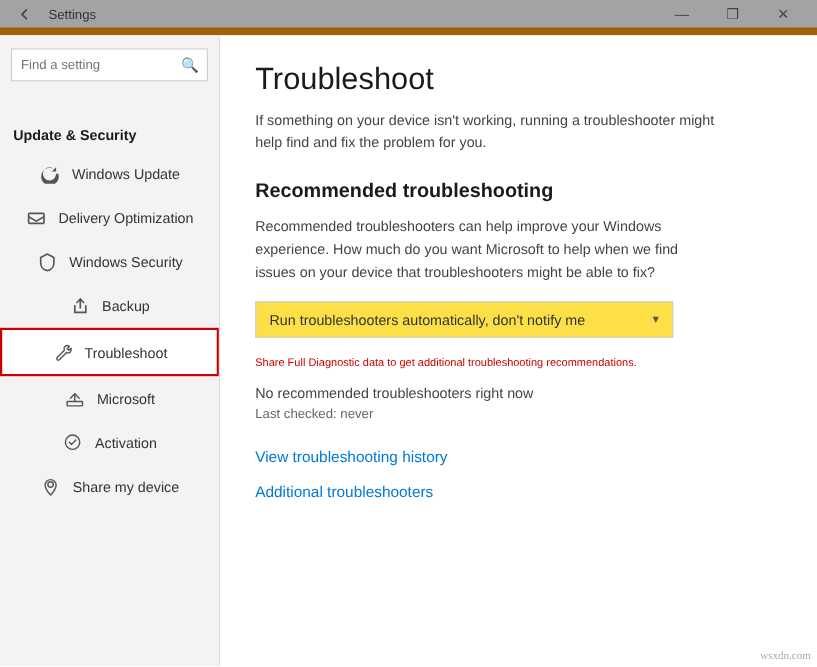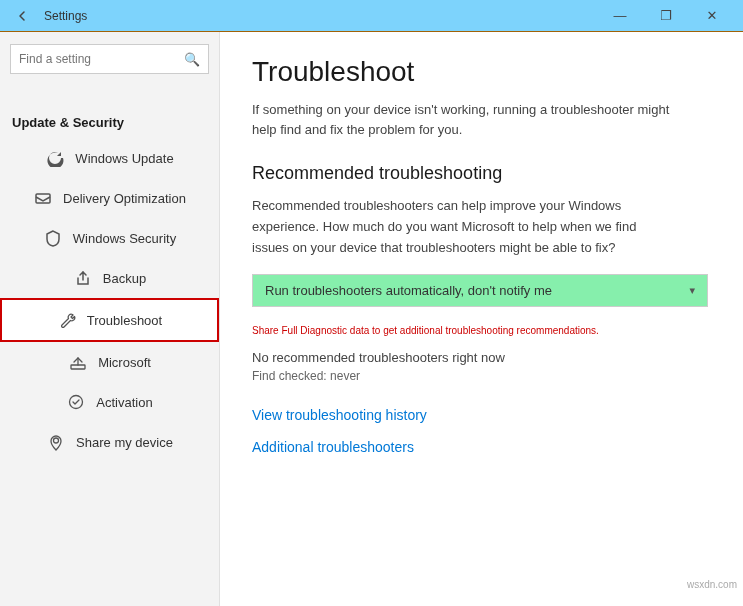--- a/index.html
+++ b/index.html
@@ -11,24 +11,24 @@
       height: 606px;
       overflow: hidden;
       display: flex;
       flex-direction: column;
     }
 
     
     .titlebar {
       display: flex;
       align-items: center;
-      background: #7dd3fc;
+      background: #a3a3a3;
       height: 32px;
       padding: 0 8px;
-      border-bottom: 1px solid #a16207;
+      border-bottom: 7px solid #a16207;
       flex-shrink: 0;
     }
     .titlebar-back {
       width: 28px;
       height: 28px;
       display: flex;
       align-items: center;
       justify-content: center;
       font-size: 16px;
       color: #444;
@@ -58,21 +58,21 @@
 
     
     .main-container {
       display: flex;
       flex: 1;
       overflow: hidden;
     }
 
     
     .sidebar {
-      width: 220px;
+      width: 200px;
       background: #f3f3f3;
       flex-shrink: 0;
       overflow-y: auto;
       border-right: 1px solid #e0e0e0;
       padding-top: 8px;
     }
     .sidebar-search {
       margin: 4px 10px 12px 10px;
       position: relative;
     }
@@ -143,42 +143,42 @@
     }
     .content-desc {
       font-size: 13px;
       color: #444;
       line-height: 1.5;
       margin-bottom: 24px;
       max-width: 420px;
     }
     .section-title {
       font-size: 18px;
-      font-weight: 400;
+      font-weight: 700;
       color: #1a1a1a;
       margin-bottom: 12px;
     }
     .section-desc {
       font-size: 13px;
       color: #444;
       line-height: 1.6;
       margin-bottom: 16px;
       max-width: 420px;
     }
     .dropdown-btn {
       display: flex;
       align-items: center;
       justify-content: space-between;
       border: 1px solid #ccc;
-      background: #86efac;
+      background: #fde047;
       padding: 8px 12px;
       font-size: 13px;
       color: #333;
       cursor: pointer;
-      width: 456px;
+      width: 380px;
       margin-bottom: 16px;
     }
     .dropdown-chevron {
       font-size: 11px;
       color: #555;
     }
     .link-red {
       font-size: 10px;
       color: #cc0000;
       cursor: pointer;
@@ -203,25 +203,25 @@
       color: #0078d7;
       cursor: pointer;
       text-decoration: none;
       display: block;
       margin-bottom: 16px;
     }
 
     
     .watermark {
       position: fixed;
-      bottom: 16px;
+      bottom: 4px;
       right: 6px;
       font-size: 10px;
       color: #aaa;
-      font-family: Liberation Sans, sans-serif;
+      font-family: Liberation Serif, serif;
     }
 
     
     svg { display: block; }
   </style>
 </head>
 <body>
 
 <div class="titlebar">
   <div class="titlebar-back">
@@ -334,21 +334,21 @@
     <p class="section-desc">Recommended troubleshooters can help improve your Windows experience. How much do you want Microsoft to help when we find issues on your device that troubleshooters might be able to fix?</p>
 
     <div class="dropdown-btn">
       <span>Run troubleshooters automatically, don't notify me</span>
       <span class="dropdown-chevron">▾</span>
     </div>
 
     <a class="link-red">Share Full Diagnostic data to get additional troubleshooting recommendations.</a>
 
     <p class="no-troubleshooters">No recommended troubleshooters right now</p>
-    <p class="last-checked">Find checked: never</p>
+    <p class="last-checked">Last checked: never</p>
 
     <a class="link-blue">View troubleshooting history</a>
     <a class="link-blue">Additional troubleshooters</a>
   </div>
 
 </div>
 
 <div class="watermark">wsxdn.com</div>
 
 </body></html>

